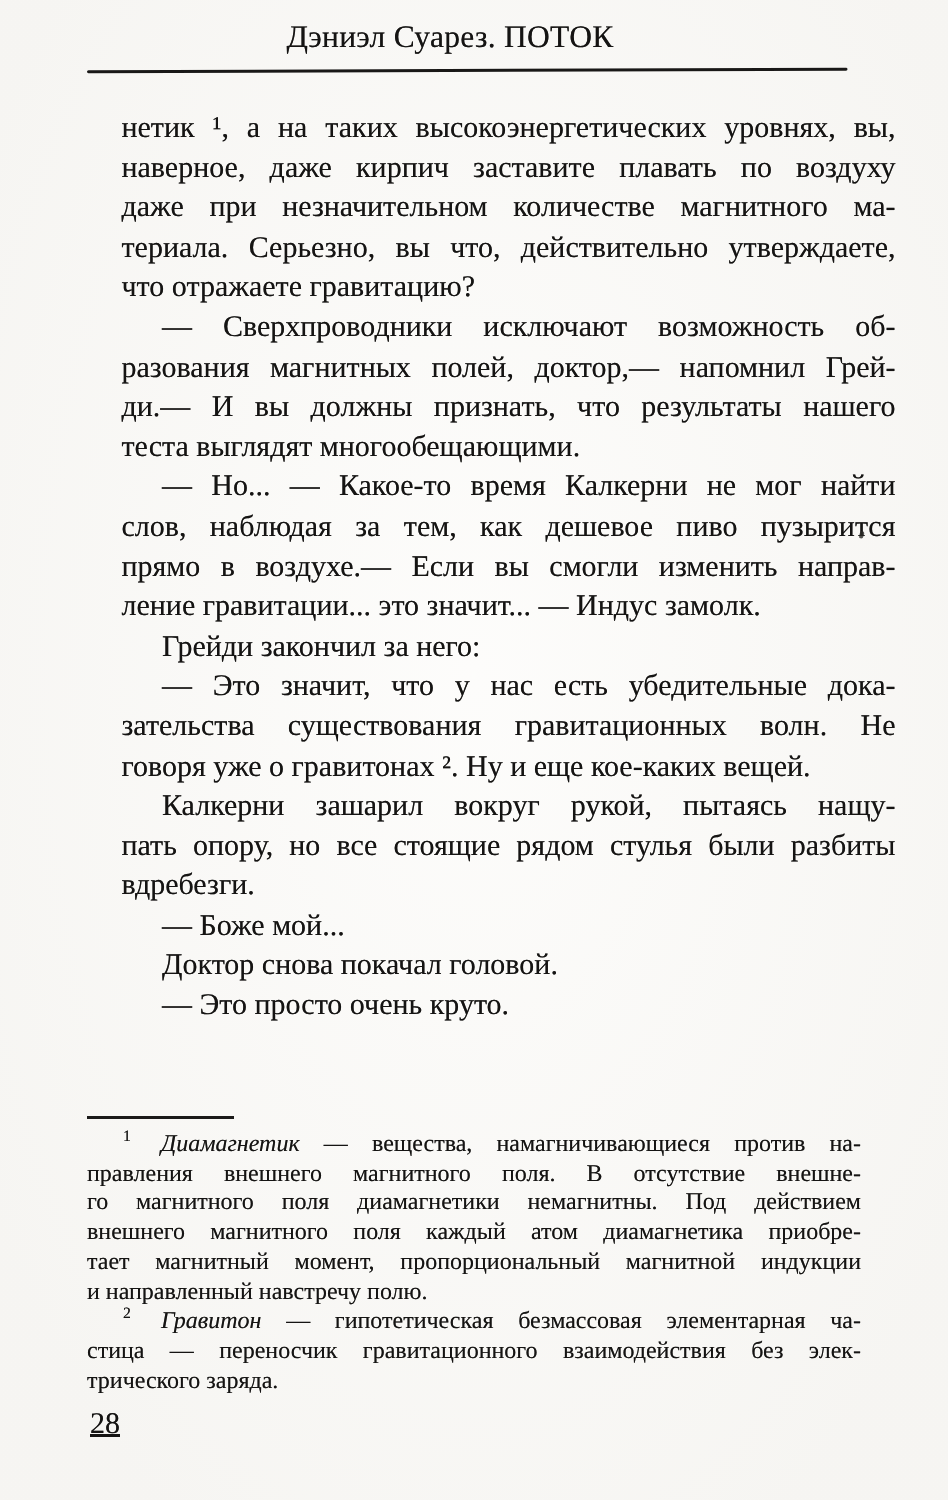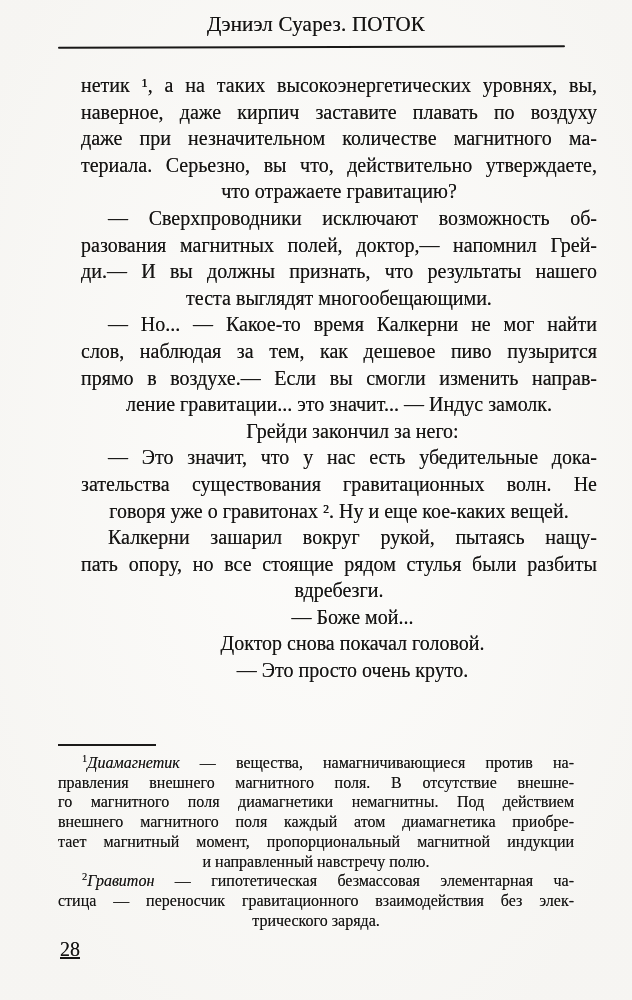--- a/index.html
+++ b/index.html
@@ -12,21 +12,21 @@
     background: var(--paper);
     background-image: radial-gradient(ellipse at 50% 45%, rgba(255,255,255,0.5) 0%, rgba(0,0,0,0.02) 85%);
     font-family: "Liberation Serif", "DejaVu Serif", serif;
     color: var(--ink);
     overflow: hidden;
   }
 
   .running-head {
     position: absolute;
     top: 12px;
-    left: 58px;
+    left: 42px;
     width: 516px;
     text-align: center;
     font-size: 21px;
     letter-spacing: 0.2px;
     text-shadow: 0 0 0.4px rgba(20,20,19,0.7);
   }
 
   .head-rule {
     position: absolute;
     top: 46px;
@@ -44,21 +44,21 @@
     left: 58px;
     width: 516px;
     font-size: 20px;
     line-height: 26.6px;
     text-shadow: 0 0 0.4px rgba(20,20,19,0.65);
     margin-left: 23px;
   }
 
   .line {
     white-space: nowrap;
-    text-align: center;
+    text-align: left;
   }
   .j {
     text-align: justify;
     text-align-last: justify;
   }
   .ind { padding-left: 27px; }
 
   .fn-rule {
     position: absolute;
     top: 744px;
@@ -78,21 +78,21 @@
     text-shadow: 0 0 0.35px rgba(20,20,19,0.6);
   }
   .footnotes .ind { padding-left: 24px; }
   .footnotes sup {
     font-size: 10.5px;
     vertical-align: super;
     line-height: 0;
   }
   .fn-term {
     font-style: italic;
-    margin-left: 0;
+    margin-left: 20px;
   }
 
   .page-number {
     position: absolute;
     top: 938px;
     left: 60px;
     font-size: 20px;
     text-shadow: 0 0 0.4px rgba(20,20,19,0.65);
     text-decoration: underline;
   }

